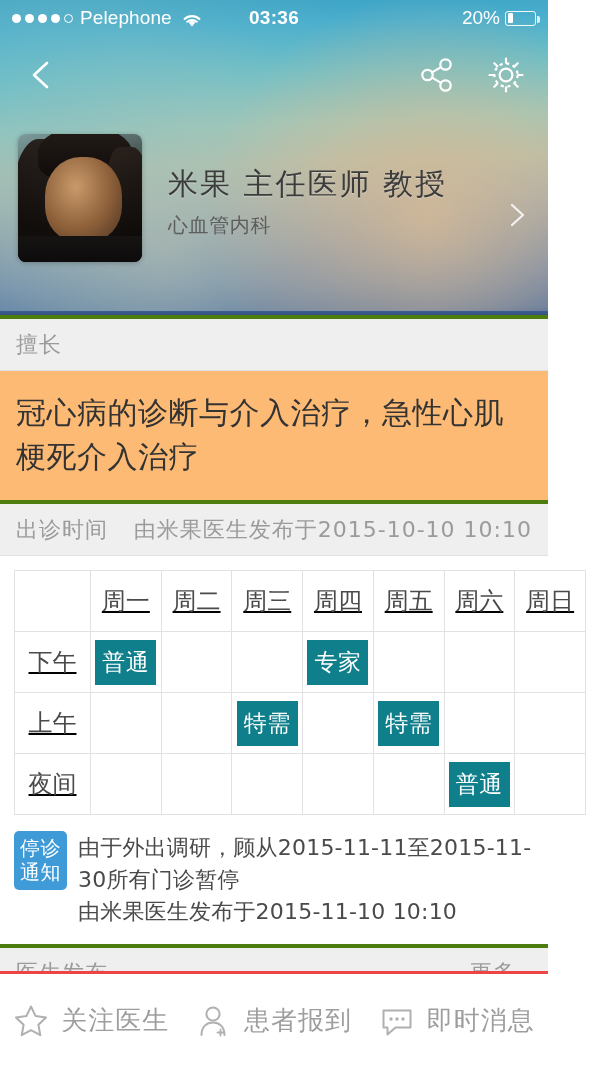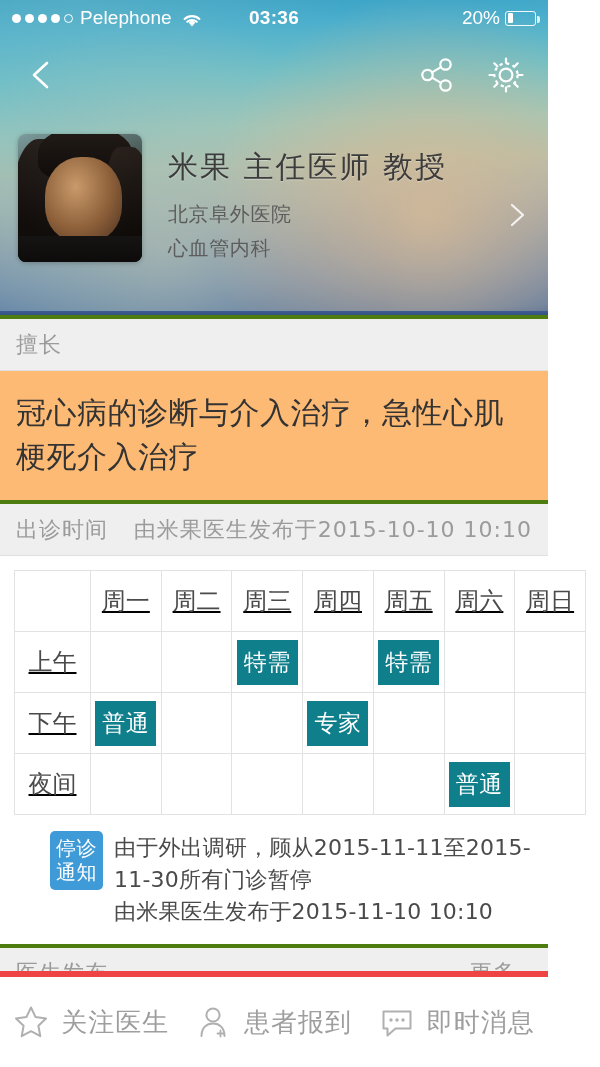--- a/index.html
+++ b/index.html
@@ -80,21 +80,21 @@
     position: absolute; left: 0; right: 0; text-align: center;
     color: #ffffff; font-size: 28px; letter-spacing: 3px;
     text-shadow: 0 1px 2px rgba(0,0,0,.12);
   }
   .nav-actions { margin-left: auto; display: flex; align-items: center; gap: 28px; z-index: 2; }
   .nav-ico { width: 40px; height: 40px; cursor: pointer; }
 
   
   .doctor-row {
     position: relative;
-    display: flex; align-items: flex-end;
+    display: flex; align-items: center;
     padding: 20px 20px 0 18px;
   }
   .avatar {
     width: 124px; height: 128px; border-radius: 8px;
     flex: 0 0 auto;
     overflow: hidden;
     box-shadow: 0 1px 5px rgba(0,0,0,.25);
     background: linear-gradient(160deg,#7d9c9d 0%, #3d4a46 45%, #141a18 100%);
     position: relative;
   }
@@ -178,21 +178,21 @@
     font-size: 23px;
     line-height: 1;
     padding: 11px 7px;
     min-width: 53px;
     letter-spacing: .5px;
   }
 
   
   .notice {
     display: flex; align-items: flex-start;
-    padding: 10px 14px 16px 14px; background: #ffffff; margin-left: 36px;
+    padding: 10px 14px 16px 14px; background: #ffffff;
   }
   .notice-badge {
     flex: 0 0 auto;
     background: #3e9bd8;
     color: #ffffff;
     border-radius: 5px;
     font-size: 20px;
     line-height: 1.22;
     padding: 5px 6px;
     text-align: center;
@@ -203,21 +203,21 @@
     color: #4a4a4a; font-size: 22px; line-height: 1.45; letter-spacing: .2px;
   }
 
   
   .feed-empty { height: 52px; background: #ffffff; }
 
   
   .toolbar {
     position: absolute; left: 0; right: 0; bottom: 0;
     height: 96px; background: #ffffff;
-    border-top: 6px solid #ef4444;
+    border-top: 3px solid #ef4444;
     display: flex; align-items: center;
   }
   .tb-item {
     flex: 1 1 0; display: flex; align-items: center; justify-content: center;
     gap: 12px; cursor: pointer;
   }
   .tb-label { color: #9e9e9e; font-size: 26px; letter-spacing: 1px; }
   .tb-ico { width: 36px; height: 36px; flex: 0 0 auto; }
 </style>
 </head>
@@ -282,21 +282,20 @@
     <div class="doctor-row">
       <div class="avatar">
         <span class="hairL"></span>
         <span class="hairT"></span>
         <span class="hairR"></span>
         <span class="face"></span>
         <span class="shoulder"></span>
       </div>
       <div class="doc-info">
         <div class="doc-name">米果 主任医师 教授</div>
-        <div class="doc-sub">北京阜外医院</div>
         <div class="doc-sub second">心血管内科</div>
       </div>
       <svg class="doc-chevron" viewBox="0 0 26 26">
         <path d="M8 3 L19 13 L8 23" stroke="#ffffff" stroke-width="2.2" fill="none" stroke-linecap="round" stroke-linejoin="round"></path>
       </svg>
     </div>
 
     <div class="header-bottom-line"></div>
   </div>
 
@@ -317,36 +316,36 @@
             <td class="rowhead"></td>
             <td class="colhead">周一</td>
             <td class="colhead">周二</td>
             <td class="colhead">周三</td>
             <td class="colhead">周四</td>
             <td class="colhead">周五</td>
             <td class="colhead">周六</td>
             <td class="colhead">周日</td>
           </tr>
           <tr>
-            <td class="rowhead">上午</td>
-            <td></td>
-            <td></td>
-            <td><span class="chip" style="background: rgb(15, 127, 140);">特需</span></td>
-            <td></td>
-            <td><span class="chip" style="background: rgb(15, 127, 140);">特需</span></td>
+            <td class="rowhead">下午</td>
+            <td><span class="chip" style="background: rgb(15, 127, 140);">普通</span></td>
+            <td></td>
+            <td></td>
+            <td><span class="chip" style="background: rgb(15, 127, 140);">专家</span></td>
+            <td></td>
             <td></td>
             <td></td>
           </tr>
           <tr>
-            <td class="rowhead">下午</td>
-            <td><span class="chip" style="background: rgb(15, 127, 140);">普通</span></td>
-            <td></td>
-            <td></td>
-            <td><span class="chip" style="background: rgb(15, 127, 140);">专家</span></td>
-            <td></td>
+            <td class="rowhead">上午</td>
+            <td></td>
+            <td></td>
+            <td><span class="chip" style="background: rgb(15, 127, 140);">特需</span></td>
+            <td></td>
+            <td><span class="chip" style="background: rgb(15, 127, 140);">特需</span></td>
             <td></td>
             <td></td>
           </tr>
           <tr>
             <td class="rowhead">夜间</td>
             <td></td>
             <td></td>
             <td></td>
             <td></td>
             <td></td>

